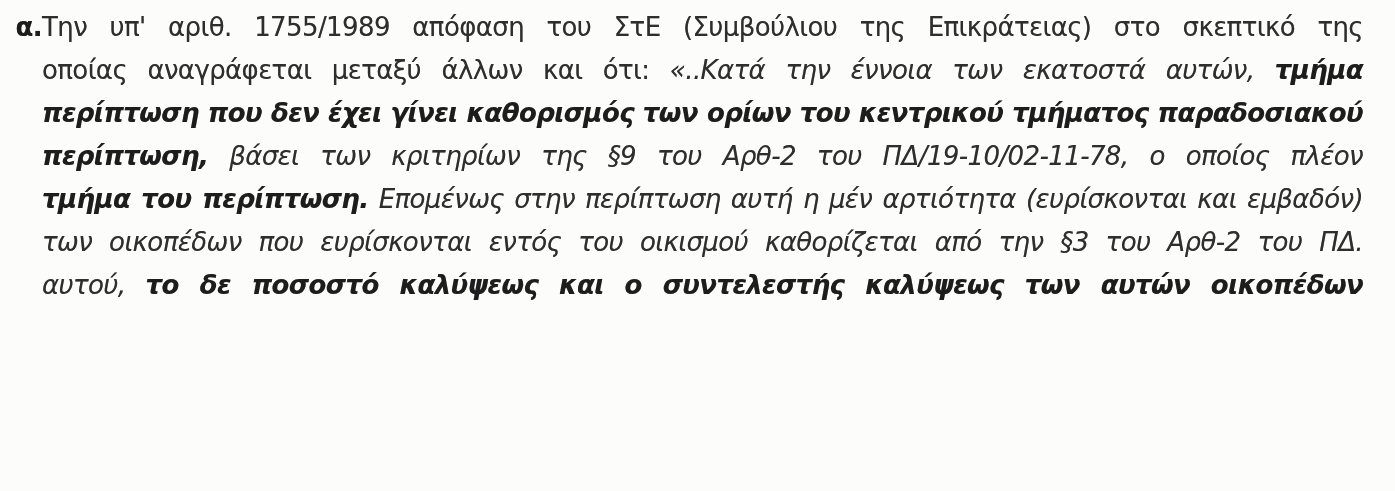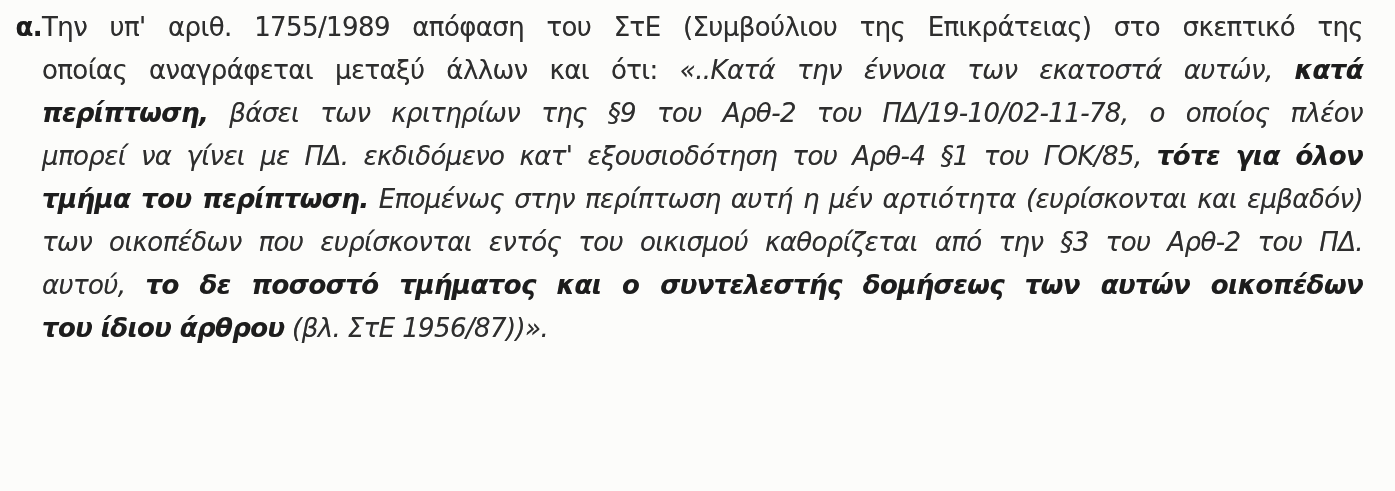--- a/index.html
+++ b/index.html
@@ -51,48 +51,43 @@
 </head>
 <body>
 
 <div class="page">
 
   <div class="line"><span class="marker">5. α.</span><span class="up">Την υπ' αριθ. 1755/1989 απόφαση του ΣτΕ (Συμβούλιου της Επικράτειας) στο σκεπτικό της</span></div>
 
   <div class="line">
     <span class="up">οποίας αναγράφεται μεταξύ άλλων και ότι:</span>
     <span class="it">«..Κατά την έννοια των εκατοστά αυτών,</span>
-    <span class="bit">κατά</span>
+    <span class="bit">τμήμα</span>
   </div>
 
+  <div class="line">
+    <span class="bit">περίπτωση που δεν έχει γίνει καθορισμός των ορίων του κεντρικού τμήματος παραδοσιακού</span>
+  </div>
 
   <div class="line">
     <span class="bit">περίπτωση,</span>
     <span class="it">βάσει των κριτηρίων της §9 του Αρθ-2 του ΠΔ/19-10/02-11-78, ο οποίος πλέον</span>
   </div>
 
-  <div class="line">
-    <span class="it">μπορεί να γίνει με ΠΔ. εκδιδόμενο κατ' εξουσιοδότηση του Αρθ-4 §1 του ΓΟΚ/85,</span>
-    <span class="bit">τότε για όλον</span>
-  </div>
 
 
   <div class="line">
     <span class="bit">τμήμα του περίπτωση.</span>
     <span class="it">Επομένως στην περίπτωση αυτή η μέν αρτιότητα (ευρίσκονται και εμβαδόν)</span>
   </div>
 
   <div class="line">
     <span class="it">των οικοπέδων που ευρίσκονται εντός του οικισμού καθορίζεται από την §3 του Αρθ-2 του ΠΔ.</span>
   </div>
 
   <div class="line">
     <span class="it">αυτού,</span>
-    <span class="bit">το δε ποσοστό τμήματος και ο συντελεστής δομήσεως των αυτών οικοπέδων</span>
+    <span class="bit">το δε ποσοστό καλύψεως και ο συντελεστής καλύψεως των αυτών οικοπέδων</span>
   </div>
 
 
-  <div class="line last">
-    <span class="bit">του ίδιου άρθρου</span>
-    <span class="it">(βλ. ΣτΕ 1956/87))».</span>
-  </div>
 
 </div>
 
 </body></html>

